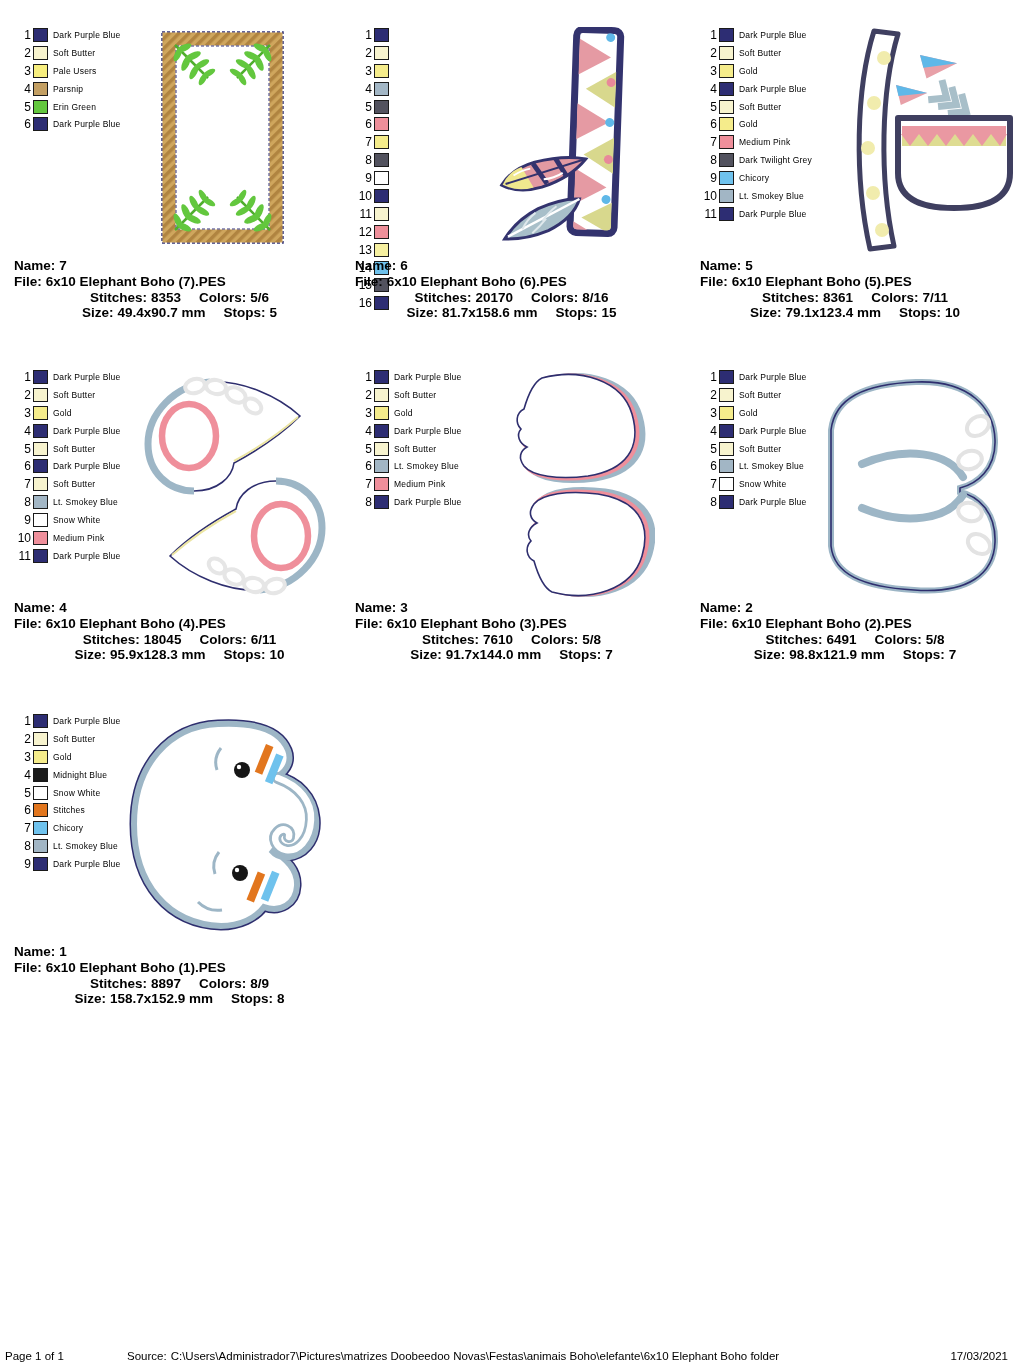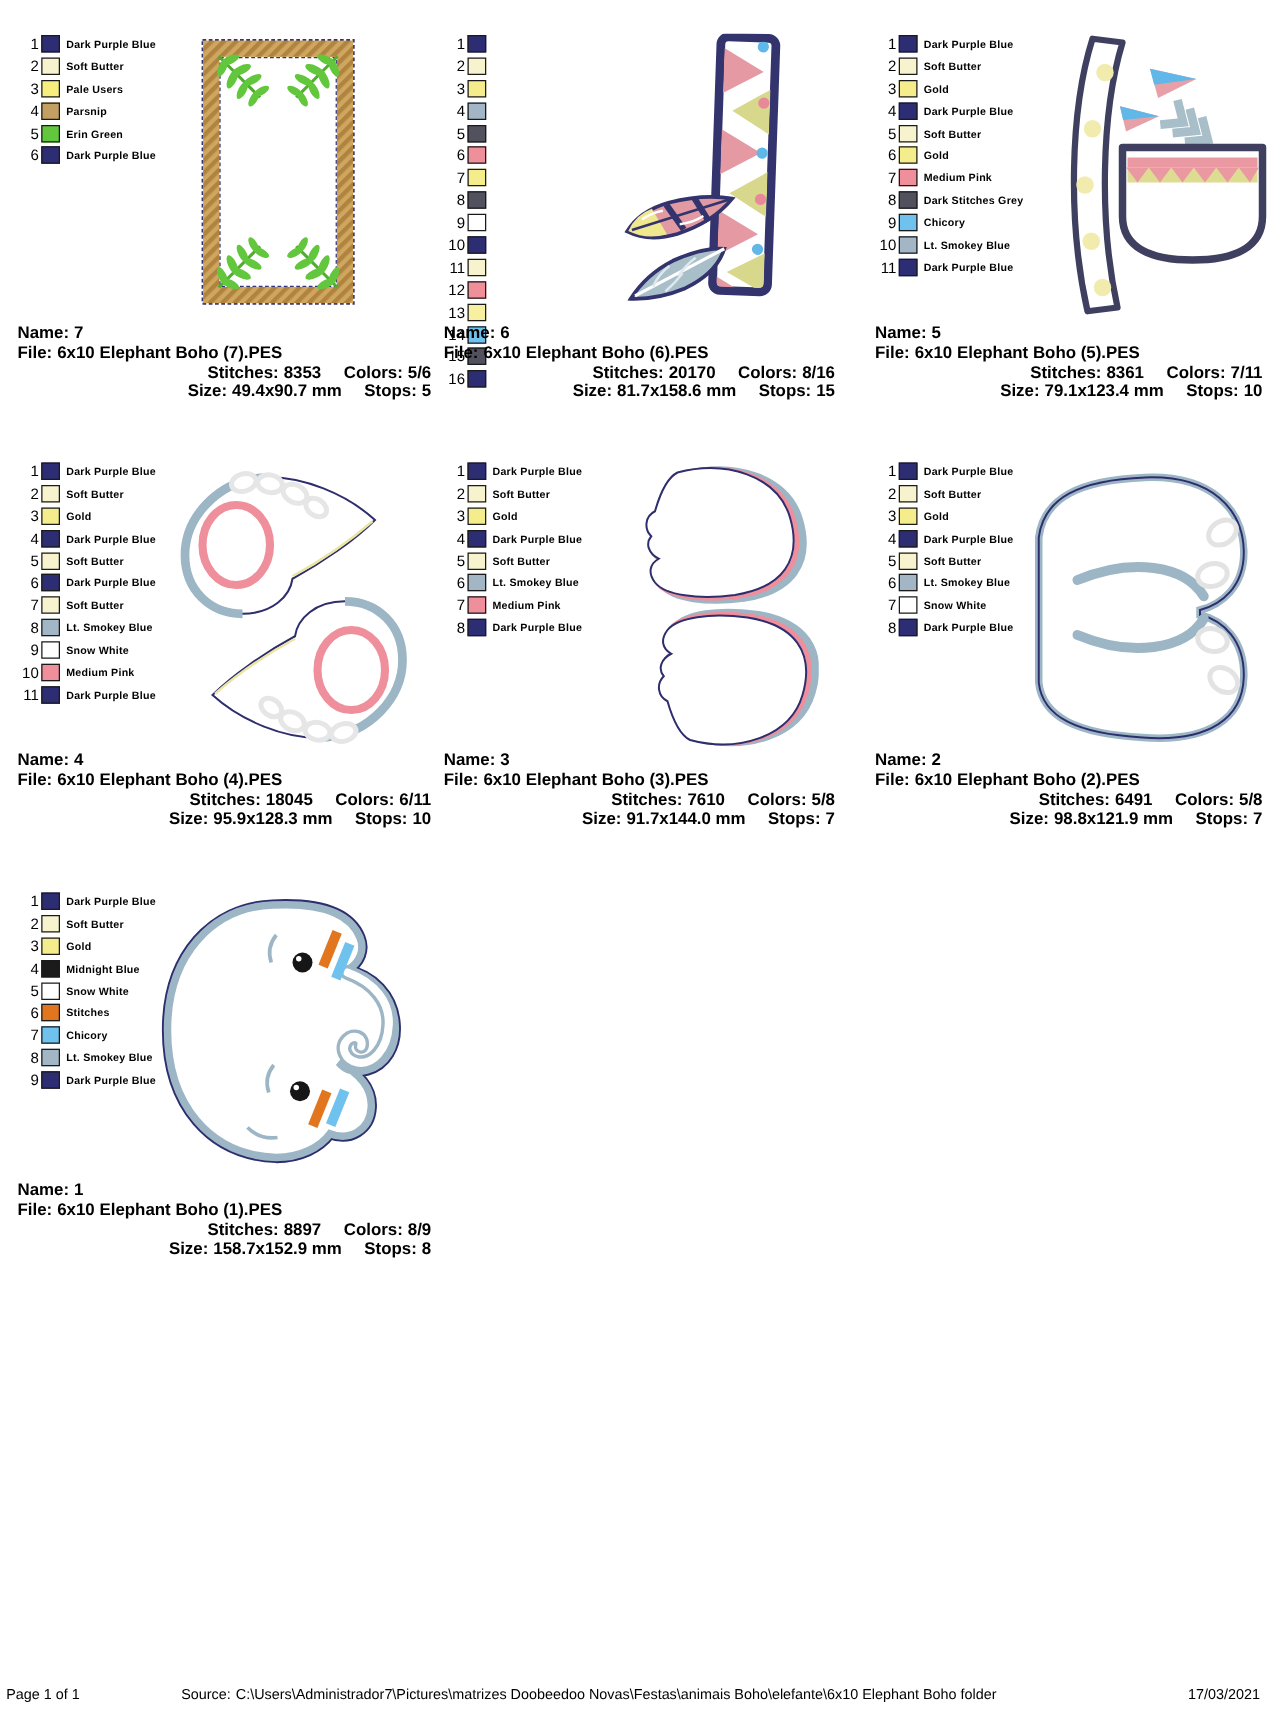--- a/index.html
+++ b/index.html
@@ -14,39 +14,39 @@
   .c3{left:14px;top:366px;width:331px;}
   .c4{left:355px;top:366px;width:313px;}
   .c5{left:700px;top:366px;width:310px;}
   .c6{left:14px;top:710px;width:331px;}
 
   .threads{position:absolute;left:0;top:2px;}
   .threads2{position:absolute;left:33px;top:2px;}
   .trow{display:flex;align-items:center;height:17.9px;}
   .tnum{width:17px;text-align:right;font-size:12px;margin-right:2px;}
   .tsw{width:15px;height:14px;border:1px solid #1a1a1a;box-sizing:border-box;flex:0 0 15px;}
-  .tname{font-size:8.5px;font-weight:bold;margin-left:5px;white-space:nowrap;letter-spacing:.2px;}
+  .tname{font-size:8.5px;font-weight:normal;margin-left:5px;white-space:nowrap;letter-spacing:.2px;}
 
   .thumb{position:absolute;}
   .t0{left:146px;top:6px;}
   .t1{left:115px;top:3px;}
   .t2{left:130px;top:4px;}
   .t3{left:126px;top:4px;}
   .t4{left:125px;top:2px;}
   .t5{left:110px;top:2px;}
   .t6{left:114px;top:6px;}
 
   .meta{position:absolute;left:0;top:234px;right:0;font-weight:bold;font-size:13.5px;line-height:15.8px;}
-  .mrow{display:flex;justify-content:flex-end;gap:18px;}
+  .mrow{display:flex;justify-content:center;gap:18px;}
   .mlabel{margin-right:4px;margin-top:28px;}
   .mpair{white-space:nowrap;}
 
   .footer{position:absolute;left:0;top:1350px;width:100%;font-size:11.5px;}
   .f-page{position:absolute;left:5px;top:0;}
-  .f-source{position:absolute;left:145px;top:0;white-space:nowrap;}
+  .f-source{position:absolute;left:127px;top:0;white-space:nowrap;}
   .f-date{position:absolute;right:16px;top:0;}
 </style>
 </head>
 <body>
 
 <section class="cell c0">
   <div class="threads">
 
       <div class="trow">
         <span class="tnum">1</span>
@@ -312,21 +312,21 @@
 
       <div class="trow">
         <span class="tnum">7</span>
         <span class="tsw" style="background: rgb(239, 143, 155);"></span>
         <span class="tname">Medium Pink</span>
       </div>
 
       <div class="trow">
         <span class="tnum">8</span>
         <span class="tsw" style="background: rgb(82, 82, 94);"></span>
-        <span class="tname">Dark Stitches Grey</span>
+        <span class="tname">Dark Twilight Grey</span>
       </div>
 
       <div class="trow">
         <span class="tnum">9</span>
         <span class="tsw" style="background: rgb(111, 194, 237);"></span>
         <span class="tname">Chicory</span>
       </div>
 
       <div class="trow">
         <span class="tnum">10</span>

